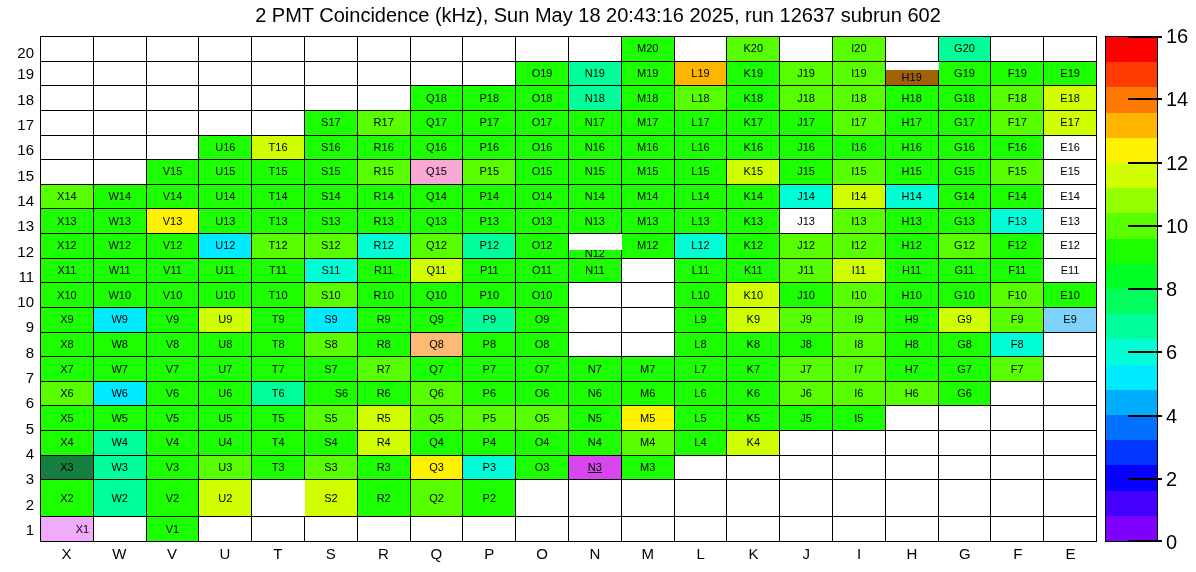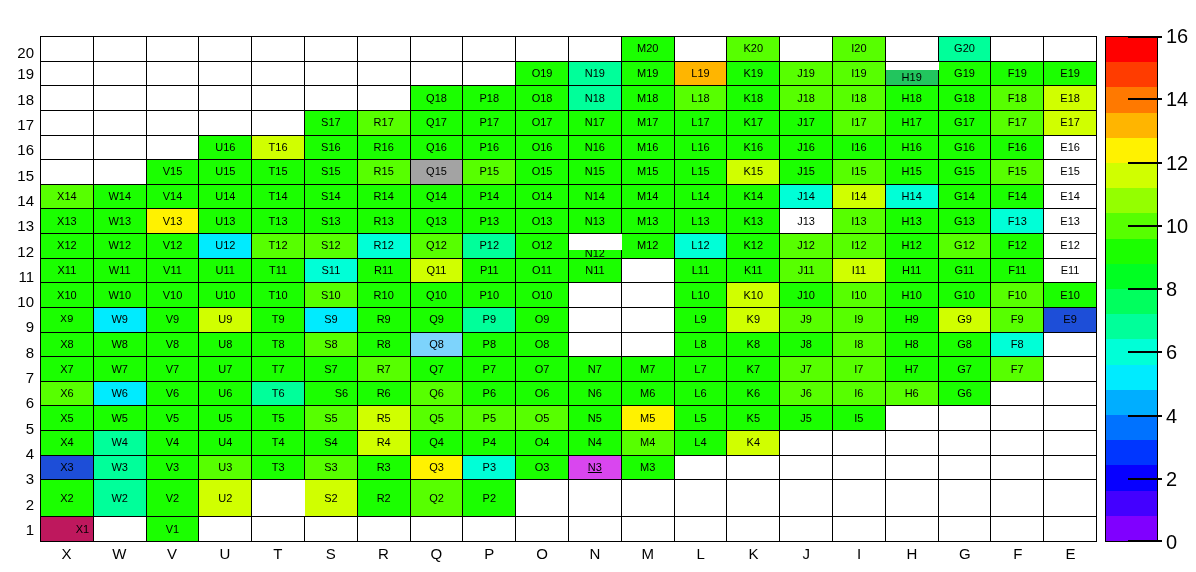--- a/index.html
+++ b/index.html
@@ -36,20 +36,21 @@
   .cb-band{flex:1 1 auto;}
   .cb-tick-line{position:absolute;height:2px;background:#000;}
   .cb-tick-label{
     position:absolute;font-size:20px;height:22px;line-height:22px;text-align:left;
   }
 </style>
 </head>
 <body>
 
 <div id="canvas">
+  <div id="chart-title">2 PMT Coincidence (kHz), Sun May 18 20:43:16 2025, run 12637 subrun 602</div>
   <div id="y-axis">
       <div class="ylab" style="top: 40px; height: 25.3px;">20</div>
       <div class="ylab" style="top: 61.3px; height: 25.3px;">19</div>
       <div class="ylab" style="top: 86.6px; height: 25.3px;">18</div>
       <div class="ylab" style="top: 111.9px; height: 25.3px;">17</div>
       <div class="ylab" style="top: 137.2px; height: 25.3px;">16</div>
       <div class="ylab" style="top: 162.5px; height: 25.3px;">15</div>
       <div class="ylab" style="top: 187.8px; height: 25.3px;">14</div>
       <div class="ylab" style="top: 213.1px; height: 25.3px;">13</div>
       <div class="ylab" style="top: 238.4px; height: 25.3px;">12</div>
@@ -95,21 +96,21 @@
       <div class="cell"></div>
       <div class="cell"></div>
       <div class="cell"></div>
       <div class="cell" style="background: rgb(27, 255, 0);">O19</div>
       <div class="cell" style="background: rgb(0, 255, 154);">N19</div>
       <div class="cell" style="background: rgb(27, 255, 0);">M19</div>
       <div class="cell" style="background: rgb(255, 181, 0);">L19</div>
       <div class="cell" style="background: rgb(27, 255, 0);">K19</div>
       <div class="cell" style="background: rgb(87, 255, 0);">J19</div>
       <div class="cell" style="background: rgb(87, 255, 0);">I19</div>
-      <div class="cell" style="background: #22c55e; margin-top: 8px;">H19</div>
+      <div class="cell" style="background: #a16207; margin-top: 8px;">H19</div>
       <div class="cell" style="background: rgb(27, 255, 0);">G19</div>
       <div class="cell" style="background: rgb(27, 255, 0);">F19</div>
       <div class="cell" style="background: rgb(27, 255, 0);">E19</div>
       <div class="cell"></div>
       <div class="cell"></div>
       <div class="cell"></div>
       <div class="cell"></div>
       <div class="cell"></div>
       <div class="cell"></div>
       <div class="cell"></div>
@@ -166,21 +167,21 @@
       <div class="cell" style="background: rgb(27, 255, 0);">G16</div>
       <div class="cell" style="background: rgb(27, 255, 0);">F16</div>
       <div class="cell">E16</div>
       <div class="cell"></div>
       <div class="cell"></div>
       <div class="cell" style="background: rgb(27, 255, 0);">V15</div>
       <div class="cell" style="background: rgb(27, 255, 0);">U15</div>
       <div class="cell" style="background: rgb(27, 255, 0);">T15</div>
       <div class="cell" style="background: rgb(27, 255, 0);">S15</div>
       <div class="cell" style="background: rgb(87, 255, 0);">R15</div>
-      <div class="cell" style="background: #a3a3a3;">Q15</div>
+      <div class="cell" style="background: #f9a8d4;">Q15</div>
       <div class="cell" style="background: rgb(87, 255, 0);">P15</div>
       <div class="cell" style="background: rgb(27, 255, 0);">O15</div>
       <div class="cell" style="background: rgb(27, 255, 0);">N15</div>
       <div class="cell" style="background: rgb(27, 255, 0);">M15</div>
       <div class="cell" style="background: rgb(27, 255, 0);">L15</div>
       <div class="cell" style="background: rgb(208, 255, 0);">K15</div>
       <div class="cell" style="background: rgb(27, 255, 0);">J15</div>
       <div class="cell" style="background: rgb(87, 255, 0);">I15</div>
       <div class="cell" style="background: rgb(27, 255, 0);">H15</div>
       <div class="cell" style="background: rgb(27, 255, 0);">G15</div>
@@ -279,48 +280,48 @@
       <div class="cell"></div>
       <div class="cell"></div>
       <div class="cell" style="background: rgb(27, 255, 0);">L10</div>
       <div class="cell" style="background: rgb(208, 255, 0);">K10</div>
       <div class="cell" style="background: rgb(27, 255, 0);">J10</div>
       <div class="cell" style="background: rgb(87, 255, 0);">I10</div>
       <div class="cell" style="background: rgb(27, 255, 0);">H10</div>
       <div class="cell" style="background: rgb(27, 255, 0);">G10</div>
       <div class="cell" style="background: rgb(87, 255, 0);">F10</div>
       <div class="cell" style="background: rgb(27, 255, 0);">E10</div>
-      <div class="cell" style="background: rgb(27, 255, 0); font-family: Liberation Mono, monospace;">X9</div>
+      <div class="cell" style="background: rgb(27, 255, 0);">X9</div>
       <div class="cell" style="background: rgb(0, 235, 255);">W9</div>
       <div class="cell" style="background: rgb(27, 255, 0);">V9</div>
       <div class="cell" style="background: rgb(208, 255, 0);">U9</div>
       <div class="cell" style="background: rgb(27, 255, 0);">T9</div>
       <div class="cell" style="background: rgb(0, 235, 255);">S9</div>
       <div class="cell" style="background: rgb(27, 255, 0);">R9</div>
       <div class="cell" style="background: rgb(27, 255, 0);">Q9</div>
       <div class="cell" style="background: rgb(0, 255, 154);">P9</div>
       <div class="cell" style="background: rgb(27, 255, 0);">O9</div>
       <div class="cell"></div>
       <div class="cell"></div>
       <div class="cell" style="background: rgb(27, 255, 0);">L9</div>
       <div class="cell" style="background: rgb(208, 255, 0);">K9</div>
       <div class="cell" style="background: rgb(87, 255, 0);">J9</div>
       <div class="cell" style="background: rgb(87, 255, 0);">I9</div>
       <div class="cell" style="background: rgb(27, 255, 0);">H9</div>
       <div class="cell" style="background: rgb(208, 255, 0);">G9</div>
       <div class="cell" style="background: rgb(87, 255, 0);">F9</div>
-      <div class="cell" style="background: #1d4ed8;">E9</div>
+      <div class="cell" style="background: #7dd3fc;">E9</div>
       <div class="cell" style="background: rgb(27, 255, 0);">X8</div>
       <div class="cell" style="background: rgb(27, 255, 0);">W8</div>
       <div class="cell" style="background: rgb(27, 255, 0);">V8</div>
       <div class="cell" style="background: rgb(27, 255, 0);">U8</div>
       <div class="cell" style="background: rgb(27, 255, 0);">T8</div>
       <div class="cell" style="background: rgb(87, 255, 0);">S8</div>
       <div class="cell" style="background: rgb(27, 255, 0);">R8</div>
-      <div class="cell" style="background: #7dd3fc;">Q8</div>
+      <div class="cell" style="background: #fdba74;">Q8</div>
       <div class="cell" style="background: rgb(27, 255, 0);">P8</div>
       <div class="cell" style="background: rgb(27, 255, 0);">O8</div>
       <div class="cell"></div>
       <div class="cell"></div>
       <div class="cell" style="background: rgb(27, 255, 0);">L8</div>
       <div class="cell" style="background: rgb(27, 255, 0);">K8</div>
       <div class="cell" style="background: rgb(27, 255, 0);">J8</div>
       <div class="cell" style="background: rgb(87, 255, 0);">I8</div>
       <div class="cell" style="background: rgb(27, 255, 0);">H8</div>
       <div class="cell" style="background: rgb(27, 255, 0);">G8</div>
@@ -399,21 +400,21 @@
       <div class="cell" style="background: rgb(27, 255, 0);">N4</div>
       <div class="cell" style="background: rgb(87, 255, 0);">M4</div>
       <div class="cell" style="background: rgb(27, 255, 0);">L4</div>
       <div class="cell" style="background: rgb(208, 255, 0);">K4</div>
       <div class="cell"></div>
       <div class="cell"></div>
       <div class="cell"></div>
       <div class="cell"></div>
       <div class="cell"></div>
       <div class="cell"></div>
-      <div class="cell" style="background: #1d4ed8;">X3</div>
+      <div class="cell" style="background: #15803d;">X3</div>
       <div class="cell" style="background: rgb(0, 255, 154);">W3</div>
       <div class="cell" style="background: rgb(27, 255, 0);">V3</div>
       <div class="cell" style="background: rgb(87, 255, 0);">U3</div>
       <div class="cell" style="background: rgb(27, 255, 0);">T3</div>
       <div class="cell" style="background: rgb(87, 255, 0);">S3</div>
       <div class="cell" style="background: rgb(27, 255, 0);">R3</div>
       <div class="cell" style="background: rgb(255, 242, 0);">Q3</div>
       <div class="cell" style="background: rgb(0, 255, 215);">P3</div>
       <div class="cell" style="background: rgb(27, 255, 0);">O3</div>
       <div class="cell" style="background: #d946ef; text-decoration: underline;">N3</div>
@@ -439,21 +440,21 @@
       <div class="cell"></div>
       <div class="cell"></div>
       <div class="cell"></div>
       <div class="cell"></div>
       <div class="cell"></div>
       <div class="cell"></div>
       <div class="cell"></div>
       <div class="cell"></div>
       <div class="cell"></div>
       <div class="cell"></div>
-      <div class="cell" style="background: #be185d; padding-left: 31px;">X1</div>
+      <div class="cell" style="background: #f0abfc; padding-left: 31px;">X1</div>
       <div class="cell"></div>
       <div class="cell" style="background: rgb(27, 255, 0);">V1</div>
       <div class="cell"></div>
       <div class="cell"></div>
       <div class="cell"></div>
       <div class="cell"></div>
       <div class="cell"></div>
       <div class="cell"></div>
       <div class="cell"></div>
       <div class="cell"></div>

